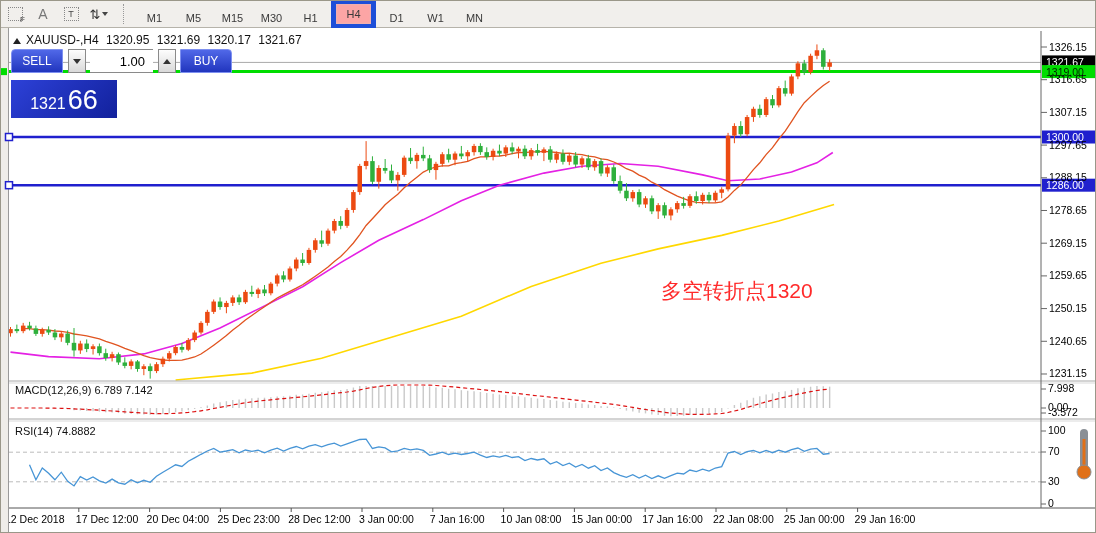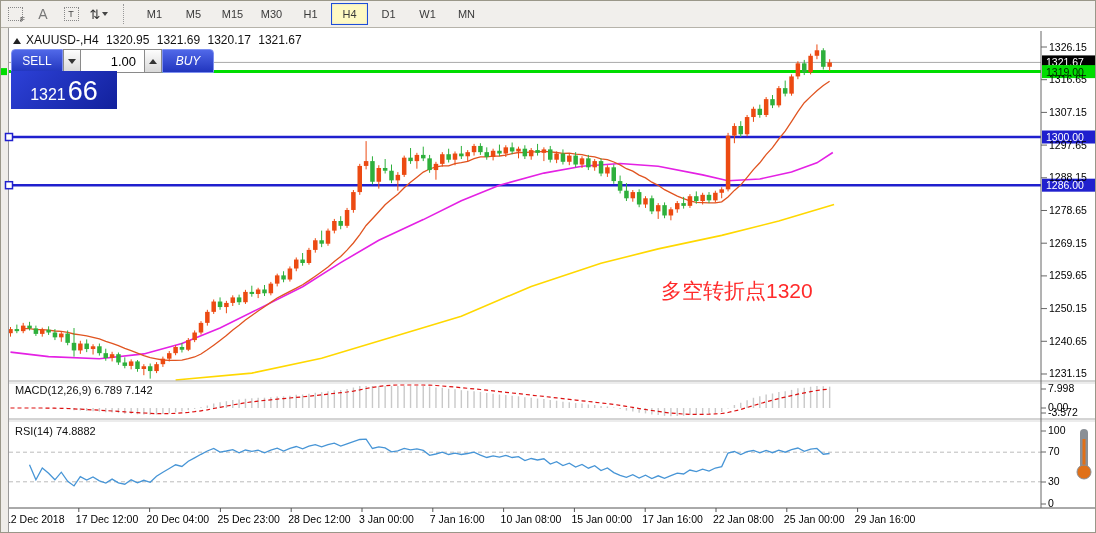--- a/index.html
+++ b/index.html
@@ -5,38 +5,38 @@
   html,body{margin:0;padding:0;background:#d8d5ce;font-family:"Liberation Sans","DejaVu Sans",sans-serif;}
   #app{position:relative;width:1096px;height:533px;background:#fff;overflow:hidden;border:1px solid #9a9789;box-sizing:border-box;}
   
   #toolbar{position:absolute;left:0;top:0;width:1096px;height:27px;background:#f1efec;border-bottom:1px solid #b6b3aa;display:flex;align-items:center;box-sizing:border-box;}
   .tb-icon{width:24px;height:21px;margin:0 2px;display:flex;align-items:center;justify-content:center;color:#5a5a5a;font-size:12px;cursor:default;position:relative;}
   .dotbox{width:13px;height:12px;border:1px dotted #888;display:inline-flex;align-items:center;justify-content:center;font-size:9px;color:#444;}
   .subF{position:absolute;right:2px;bottom:1px;font-size:8px;color:#333;}
   .dd-arrow{width:0;height:0;border-left:3px solid transparent;border-right:3px solid transparent;border-top:4px solid #444;margin-left:2px;}
   .tb-sep{width:5px;height:20px;border-left:1px dotted #999;margin:0 6px 0 10px;}
   .tf-btn{min-width:27px;height:20px;padding:0 4px;margin:0 1px;font-size:11px;color:#3a3a3a;display:flex;align-items:center;justify-content:center;border:1px solid transparent;cursor:default;}
-  .tf-btn.active{background:#fef9c3;border:1px solid #1d4ed8;box-shadow:inset 0 0 2px #ccc;}
+  .tf-btn.active{background:#fca5a5;border:5px solid #1d4ed8;box-shadow:inset 0 0 2px #ccc;}
   
   #chartwin{position:absolute;left:0;top:27px;width:1096px;height:506px;background:#fff;}
   
   #symline{position:absolute;left:12px;top:5px;font-size:12px;color:#111;white-space:nowrap;}
   #symline .tri{display:inline-block;width:0;height:0;border-left:4px solid transparent;border-right:4px solid transparent;border-bottom:6px solid #222;margin-right:5px;}
   #symline span{margin-right:4px;}
   
   #trade{position:absolute;left:10px;top:21px;width:221px;}
-  .trow{display:flex;height:20px;}
+  .trow{display:flex;height:20px;justify-content:space-between;}
   .tbtn{width:52px;height:24px;color:#fff;font-size:12px;display:flex;align-items:center;justify-content:center;background:linear-gradient(#5068e8,#2135be);border:1px solid #7e90f0;box-sizing:border-box;cursor:pointer;}
   .tbtn.sell{border-radius:4px 0 0 0;}
-  .tbtn.buy{border-radius:0 4px 0 0;margin-left:0;font-style:italic;}
+  .tbtn.buy{border-radius:0 4px 0 0;margin-left:0;}
   .stepbtn{width:18px;height:24px;background:linear-gradient(#fdfdfd,#d9d9d9);border:1px solid #8a8a8a;box-sizing:border-box;display:flex;align-items:center;justify-content:center;cursor:pointer;}
   .tri-up{width:0;height:0;border-left:4px solid transparent;border-right:4px solid transparent;border-bottom:5px solid #333;}
   .tri-dn{width:0;height:0;border-left:4px solid transparent;border-right:4px solid transparent;border-top:5px solid #333;}
   .volfield{width:63px;height:24px;background:#fff;border:1px solid #8a8a8a;border-left:none;border-right:none;box-sizing:border-box;font-size:13px;color:#000;display:flex;align-items:center;justify-content:flex-end;padding-right:8px;}
-  .qrow{display:flex;margin-top:2px;}
+  .qrow{display:flex;margin-top:11px;}
   .qbox{width:106px;height:38px;margin-right:4px;background:linear-gradient(135deg,#2d41d8,#12219c);color:#fff;display:flex;align-items:flex-end;justify-content:center;padding-bottom:3px;box-sizing:border-box;cursor:pointer;}
   .qbox .small{font-size:16px;margin:0 2px 2px 0;}
   .qbox .big{font-size:27px;line-height:30px;}
   
   #thermo{position:absolute;left:1074px;top:399px;width:18px;height:54px;}
   
   text{user-select:none;}
 </style>
 </head>
 <body>

